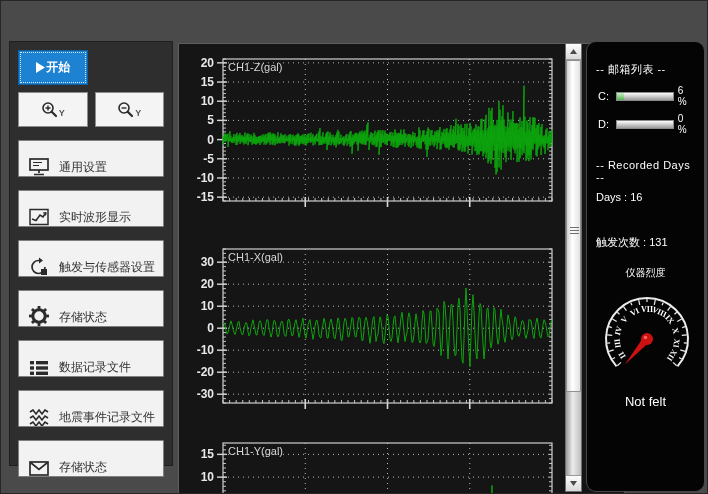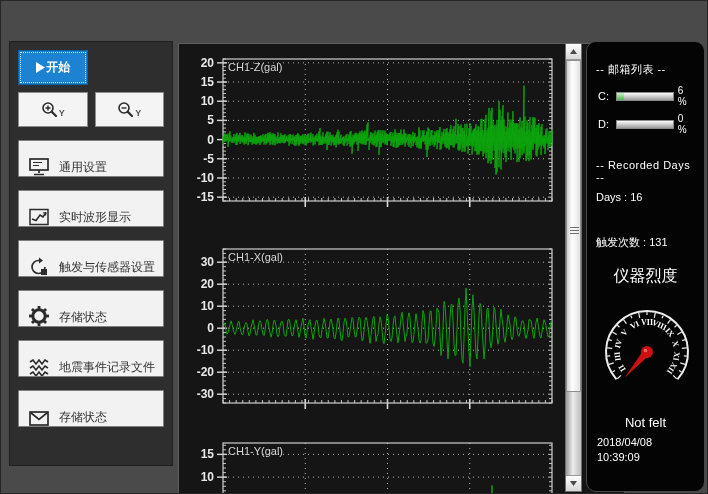--- a/index.html
+++ b/index.html
@@ -69,23 +69,23 @@
     font-size:11px; padding:20px 9px 10px 9px; }
   .sec-header { margin-bottom:8px; letter-spacing:0.5px; }
   .drive-row { display:flex; align-items:center; gap:4px; margin:6px 0 6px 2px; }
   .drive-label { width:14px; }
   .drive-bar { width:58px; height:9px; border:1px solid #8a8a8a; background:
     linear-gradient(#fdfdfd,#9c9c9c); position:relative; }
   .drive-fill { position:absolute; left:0; top:0; bottom:0;
     background:linear-gradient(#c9f0c9,#54b554); }
   .drive-pct { font-size:10px; }
   .spacer-s { height:14px; } .spacer-m { height:18px; }
-  .gauge-title { text-align:center; font-size:16px; margin:16px 0 14px; }
+  .gauge-title { text-align:center; font-size:10px; margin:16px 0 8px; }
   .gauge-wrap { display:flex; justify-content:center; }
-  .gauge-reading { text-align:center; font-size:13px; margin-top:16px; }
+  .gauge-reading { text-align:center; font-size:13px; margin-top:8px; }
   .clock { position:absolute; left:10px; bottom:26px; line-height:15px; font-size:11px; }
 </style>
 </head>
 <body>
 
 <div id="window">
 
 
   <div class="sidebar">
     <div class="btn-row">
@@ -150,20 +150,31 @@
             <rect x="16" y="8.6" width="4" height="2.8"></rect>
             <rect x="8.6" y="0" width="2.8" height="4" transform="rotate(45 10 10)"></rect>
             <rect x="8.6" y="16" width="2.8" height="4" transform="rotate(45 10 10)"></rect>
             <rect x="0" y="8.6" width="4" height="2.8" transform="rotate(45 10 10)"></rect>
             <rect x="16" y="8.6" width="4" height="2.8" transform="rotate(45 10 10)"></rect>
           </g>
           <circle cx="10" cy="10" r="2.6" fill="#f2f2f2"></circle>
         </g>
         </svg>
       <span>存储状态</span>
+    </div>
+    <div class="menu-btn">
+      <svg width="20" height="16">
+        <rect x="1" y="1" width="4" height="3.4" fill="#2b2b2b"></rect>
+        <rect x="1" y="6.3" width="4" height="3.4" fill="#2b2b2b"></rect>
+        <rect x="1" y="11.6" width="4" height="3.4" fill="#2b2b2b"></rect>
+        <rect x="7" y="1" width="12" height="3.4" fill="#2b2b2b"></rect>
+        <rect x="7" y="6.3" width="12" height="3.4" fill="#2b2b2b"></rect>
+        <rect x="7" y="11.6" width="12" height="3.4" fill="#2b2b2b"></rect>
+        </svg>
+      <span>数据记录文件</span>
     </div>
     <div class="menu-btn">
       <svg width="20" height="17">
         <g fill="none" stroke="#2b2b2b" stroke-width="1.6">
           <path d="M1 3 l3 -2 l3 4 l3 -4 l3 4 l3 -4 l3 2"></path>
           <path d="M1 9 l3 -2 l3 4 l3 -4 l3 4 l3 -4 l3 2"></path>
           <path d="M1 15 l3 -2 l3 4 l3 -4 l3 4 l3 -4 l3 2"></path>
         </g>
         </svg>
       <span>地震事件记录文件</span>
@@ -730,18 +741,14 @@
           <text x="78.84851688463135" y="42.90925792486234" fill="#ffffff" font-size="8" font-weight="bold" text-anchor="middle" dominant-baseline="middle" font-family="Liberation Serif, serif" transform="rotate(73.80000000000001 78.84851688463135 42.90925792486234)">X</text>
           <text x="79.68889765592667" y="55.23640782830992" fill="#ffffff" font-size="8" font-weight="bold" text-anchor="middle" dominant-baseline="middle" font-family="Liberation Serif, serif" transform="rotate(98.39999999999998 79.68889765592667 55.23640782830992)">XI</text>
           <text x="75.3214464704173" y="66.79453201543578" fill="#ffffff" font-size="8" font-weight="bold" text-anchor="middle" dominant-baseline="middle" font-family="Liberation Serif, serif" transform="rotate(123 75.3214464704173 66.79453201543578)">XII</text>
           <polygon points="28.69399301432275,76.66012572757424 48.272006559750004,48.07458519352332 54.27660817715597,53.29430574540418" fill="#cc1111"></polygon>
           <circle cx="51" cy="51" r="6" fill="#cc1111"></circle>
           <circle cx="49.5" cy="49.5" r="1.8" fill="#ff7a6a" opacity="0.8"></circle>
         </svg>
     </div>
     <div class="gauge-reading">Not felt</div>
 
-    <div class="clock">
-      <div>2018/04/08</div>
-      <div>10:39:09</div>
-    </div>
   </div>
 </div>
 
 </body></html>

